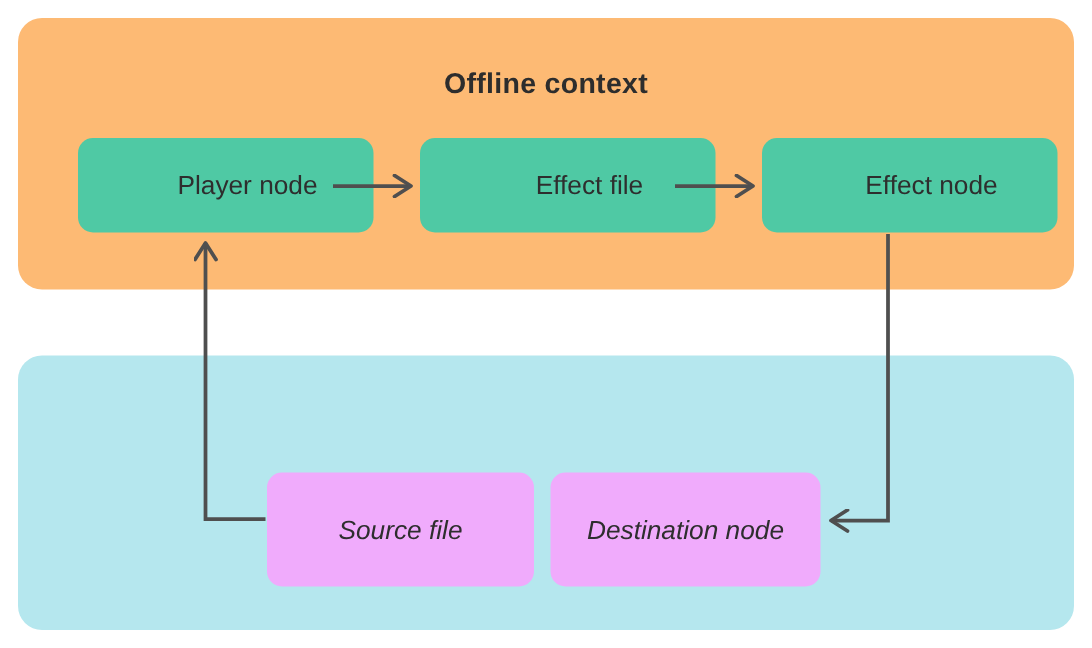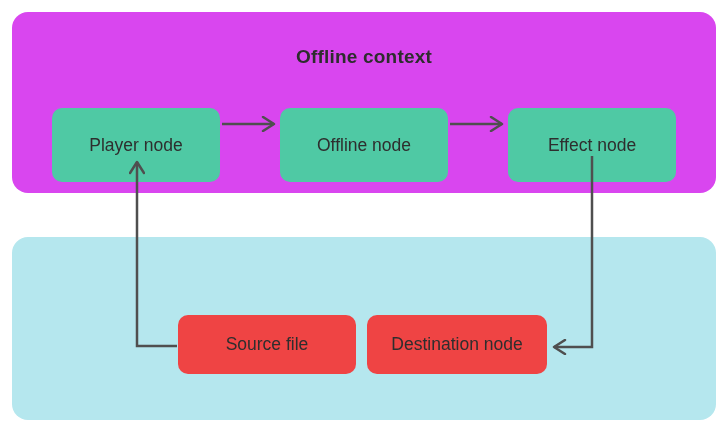--- a/index.html
+++ b/index.html
@@ -1,50 +1,50 @@
 <!DOCTYPE html>
 <html><head>
 <meta charset="utf-8">
 <style>
   html,body{margin:0;padding:0;background:#ffffff;}
   .stage{
     position:relative;width:728px;height:432px;background:#ffffff;
     font-family:"Liberation Sans", sans-serif;overflow:hidden;
   }
   .ctx{position:absolute;left:12px;width:704px;border-radius:16px;}
-  .ctx.offline{top:12px;height:181px;background:#d946ef;}
+  .ctx.offline{top:12px;height:181px;background:#fdba74;}
   .ctx.app{top:237px;height:183px;background:#b5e7ee;}
   .ctx-title{
     position:absolute;left:0;width:100%;text-align:center;
     font-size:19px;font-weight:bold;color:#2d2d2d;letter-spacing:.2px;
   }
   .ctx.offline .ctx-title{top:34px;}
   .ctx.app .ctx-title{top:36px;}
   .node{
     position:absolute;display:flex;align-items:center;justify-content:center;
     border-radius:10px;font-size:17.5px;color:#2e2e2e;
   }
-  .ctx.offline .node{background:#4fc9a4;width:168px;height:74px;top:96px;}
+  .ctx.offline .node{background:#4fc9a4;width:168px;height:63px;top:80px;padding-left:29px;}
   .node.player{left:40px;}
   .node.effect{left:268px;}
   .node.output{left:496px;}
-  .ctx.app .node{background:#ef4444;height:59px;top:78px;}
+  .ctx.app .node{background:#f0abfc;height:76px;top:78px;font-style:italic;}
   .node.source{left:166px;width:178px;}
   .node.destination{left:355px;width:180px;}
   .arrows{position:absolute;left:0;top:0;pointer-events:none;}
 </style>
 </head>
 <body>
 
 <div class="stage">
 
   <div class="ctx offline">
     <div class="ctx-title">Offline context</div>
     <div class="node player">Player node</div>
-    <div class="node effect">Offline node</div>
+    <div class="node effect">Effect file</div>
     <div class="node output">Effect node</div>
   </div>
 
   <div class="ctx app">
     <div class="node source">Source file</div>
     <div class="node destination">Destination node</div>
   </div>
 
   <svg class="arrows" width="728" height="432" viewBox="0 0 728 432">
     <defs>

